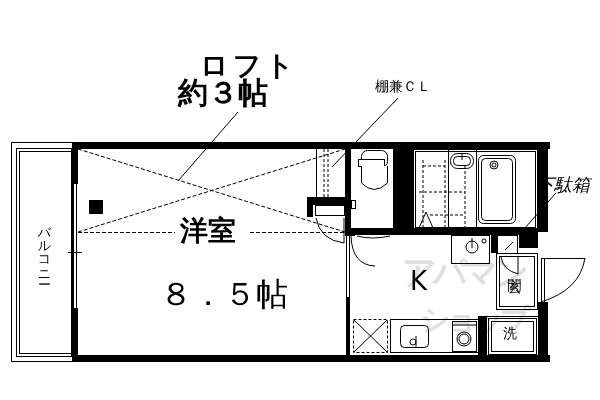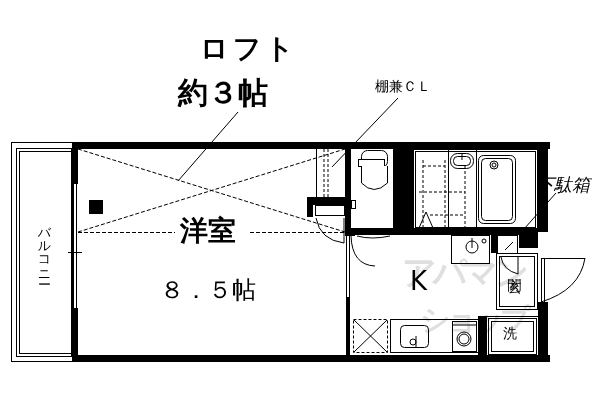--- a/index.html
+++ b/index.html
@@ -167,28 +167,28 @@
 
   <g stroke="#000" fill="none">
     <line x1="238" y1="112" x2="178" y2="181"></line>
     <line x1="398" y1="98" x2="332" y2="167"></line>
     <line x1="556" y1="193" x2="524" y2="229"></line>
   </g>
 
   <rect x="89" y="200" width="14" height="14" fill="#000"></rect>
 </svg>
 
-<div class="label" style="left:200px; top:35px; font-size:28px; letter-spacing:4px; font-weight:bold;font-family:Liberation Serif, serif;">ロフト</div>
+<div class="label" style="left:200px; top:52px; font-size:28px; letter-spacing:4px; font-weight:bold;font-family:Liberation Serif, serif;">ロフト</div>
 <div class="label" style="left:178px; top:78px; font-size:30px; font-weight:bold;">約３帖</div>
 
 <div class="label" style="left:375px; top:79px; font-size:14px;">棚兼ＣＬ</div>
 <div class="label" style="left:536px; top:176px; font-size:18px;font-style:italic;">下駄箱</div>
 
 <div class="label" style="left:180px; top:205px; font-size:28px; font-weight:bold;margin-top:12px;">洋室</div>
-<div class="label" style="left:160px; top:278px; font-size:24px;">８．５帖</div>
+<div class="label" style="left:160px; top:278px; font-size:32px;">８．５帖</div>
 
 <div class="label" style="left:410px; top:268px; font-size:26px;">K</div>
 
 <div class="label" style="left:38px; top:218px; font-size:13px; writing-mode: vertical-rl;">バルコニー</div>
 
 <div class="label" style="left:508px; top:268px; font-size:14px; writing-mode: vertical-rl;">玄関</div>
 
 <div class="label" style="left:503px; top:326px; font-size:14px;">洗</div>
 
 </body></html>

